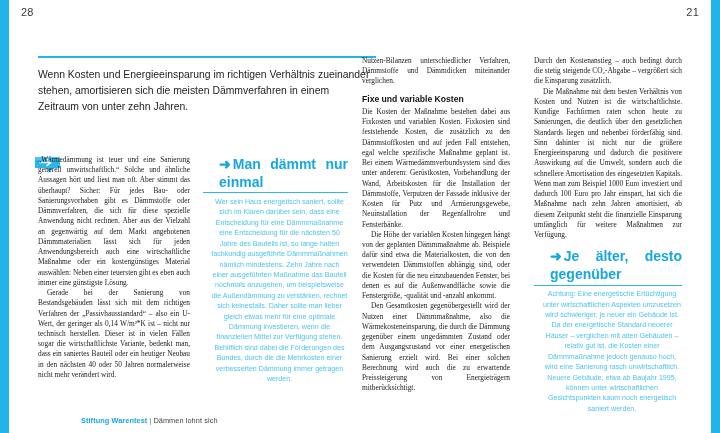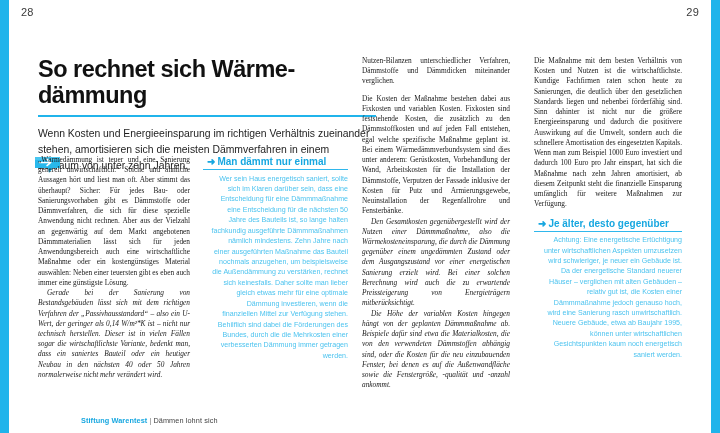--- a/index.html
+++ b/index.html
@@ -65,53 +65,53 @@
     position:absolute;left:0;right:0;top:0;bottom:0;
   }
   .col{
     position:absolute;top:0;bottom:0;
     font-size:7.35px;line-height:1.395;
     color:#1a1a1a;
     text-align:justify;
     -webkit-hyphens:auto;hyphens:auto;
   }
   .col p{margin:0;}
-  .col p + p{text-indent:9px;font-style:italic;}
+  .col p + p{text-indent:9px;}
   .c1{left:0;width:152px;top:99px;}
   .c2{left:165px;width:145px;top:99px;}
   .c3{left:324px;width:148px;top:0;}
   .c4{left:496px;width:148px;top:0;}
 
   .lead-word{font-weight:400;}
 
   h2.subhead{
     font-family:"Liberation Sans", sans-serif;
     font-size:8.6px;font-weight:700;color:#111;
     margin:0 0 2.5px 0;line-height:1.25;
   }
   .gap{height:7px;}
 
   
   .tipbox{
     color:#2fb7ec;
   }
   .tipbox h3{
     font-family:"Liberation Sans", sans-serif;
-    font-size:10px;font-weight:700;color:#17a7e0;
-    margin:0 0 1px 4px;line-height:1.3;
+    font-size:14px;font-weight:700;color:#17a7e0;
+    margin:0 0 1px 16px;line-height:1.3;
   }
   .tip-rule{
     height:1.1px;background:#2fb7ec;width:100%;
     margin:0 0 3.5px 0;
   }
   .tipbox p{
     font-family:"Liberation Sans", sans-serif;
     font-size:7.1px;line-height:1.47;
     color:#4cc3ef;
-    text-align:right;
+    text-align:center;
     margin:0;
     padding-left:8px;
   }
   .tip-arrow{
     display:inline-block;color:#17a7e0;font-weight:700;
     margin-right:2px;
   }
 
   
   .bubble{
@@ -132,29 +132,25 @@
 </style>
 </head>
 <body>
 
 <div class="page">
 
   <div class="rail left"></div>
   <div class="rail right"></div>
 
   <div class="folio left">28</div>
-  <div class="folio right">29</div>
+  <div class="folio right">21</div>
 
   <div class="content">
 
     <div class="head-block">
-      <h1 class="title">
-        <span>So rechnet sich Wärme-</span><br>
-        <span>dämmung</span>
-      </h1>
       <div class="title-rule"></div>
       <p class="standfirst">Wenn Kosten und Energieeinsparung im richtigen Verhältnis zueinander stehen, amortisieren sich die meisten Dämmverfahren in einem Zeitraum von unter zehn Jahren.</p>
     </div>
 
     <div class="bubble">
       <svg viewBox="0 0 26 17" width="26" height="17" aria-hidden="true">
         <path d="M0 1 h25 v11 h-7 l-4 5 -1 -5 H0 Z" fill="#28b8ec"></path>
         <path d="M0 1 h25 v3 H0 Z" fill="#48c6f0"></path>
         <path d="M4.5 6.5 h11 M12 3.4 l3.8 3.1 -3.8 3.1" stroke="#ffffff" stroke-width="1.5" fill="none" stroke-linecap="round" stroke-linejoin="round"></path>
       </svg>
@@ -172,26 +168,28 @@
           <h3><span class="tip-arrow">➜</span><span>Man dämmt nur einmal</span></h3>
           <div class="tip-rule"></div>
           <p>Wer sein Haus energetisch saniert, sollte sich im Klaren darüber sein, dass eine Entscheidung für eine Dämmmaßnahme eine Entscheidung für die nächsten 50 Jahre des Bauteils ist, so lange halten fachkundig ausgeführte Dämmmaßnahmen nämlich mindestens. Zehn Jahre nach einer ausgeführten Maßnahme das Bauteil nochmals anzugehen, um beispielsweise die Außendämmung zu verstärken, rechnet sich keinesfalls. Daher sollte man lieber gleich etwas mehr für eine optimale Dämmung investieren, wenn die finanziellen Mittel zur Verfügung stehen. Behilflich sind dabei die Förderungen des Bundes, durch die die Mehrkosten einer verbesserten Dämmung immer getragen werden.</p>
         </div>
         <div class="gap"></div>
       </div>
 
       <div class="col c3">
         <p>Nutzen-Bilanzen unterschiedlicher Verfahren, Dämmstoffe und Dämmdicken miteinander verglichen.</p>
         <div class="gap"></div>
+        <h2 class="subhead">Fixe und variable Kosten</h2>
         <p>Die Kosten der Maßnahme bestehen dabei aus Fixkosten und variablen Kosten. Fixkosten sind feststehende Kosten, die zusätzlich zu den Dämmstoffkosten und auf jeden Fall entstehen, egal welche spezifische Maßnahme geplant ist. Bei einem Wärmedämmverbundsystem sind dies unter anderem: Gerüstkosten, Vorbehandlung der Wand, Arbeitskosten für die Installation der Dämmstoffe, Verputzen der Fassade inklusive der Kosten für Putz und Armierungsgewebe, Neuinstallation der Regenfallrohre und Fensterbänke.</p>
+        <p>Die Höhe der variablen Kosten hingegen hängt von der geplanten Dämmmaßnahme ab. Beispiele dafür sind etwa die Materialkosten, die von den verwendeten Dämmstoffen abhängig sind, oder die Kosten für die neu einzubauenden Fenster, bei denen es auf die Außenwandfläche sowie die Fenstergröße, -qualität und -anzahl ankommt.</p>
         <p>Den Gesamtkosten gegenübergestellt wird der Nutzen einer Dämmmaßnahme, also die Wärmekosteneinsparung, die durch die Dämmung gegenüber einem ungedämmten Zustand oder dem Ausgangszustand vor einer energetischen Sanierung erzielt wird. Bei einer solchen Berechnung wird auch die zu erwartende Preissteigerung von Energieträgern mitberücksichtigt.</p>
-        <p>Die Höhe der variablen Kosten hingegen hängt von der geplanten Dämmmaßnahme ab. Beispiele dafür sind etwa die Materialkosten, die von den verwendeten Dämmstoffen abhängig sind, oder die Kosten für die neu einzubauenden Fenster, bei denen es auf die Außenwandfläche sowie die Fenstergröße, -qualität und -anzahl ankommt.</p>
       </div>
 
       <div class="col c4">
+        <p>Durch den Kostenanstieg – auch bedingt durch die stetig steigende CO₂-Abgabe – vergrößert sich die Einsparung zusätzlich.</p>
         <p>Die Maßnahme mit dem besten Verhältnis von Kosten und Nutzen ist die wirtschaftlichste. Kundige Fachfirmen raten schon heute zu Sanierungen, die deutlich über den gesetzlichen Standards liegen und nebenbei förderfähig sind. Sinn dahinter ist nicht nur die größere Energieeinsparung und dadurch die positivere Auswirkung auf die Umwelt, sondern auch die schnellere Amortisation des eingesetzten Kapitals. Wenn man zum Beispiel 1000 Euro investiert und dadurch 100 Euro pro Jahr einspart, hat sich die Maßnahme nach zehn Jahren amortisiert, ab diesem Zeitpunkt steht die finanzielle Einsparung umfänglich für weitere Maßnahmen zur Verfügung.</p>
         <div class="gap"></div>
         <div class="tipbox">
           <h3><span class="tip-arrow">➜</span><span>Je älter, desto gegenüber</span></h3>
           <div class="tip-rule"></div>
           <p>Achtung: Eine energetische Ertüchtigung unter wirtschaftlichen Aspekten umzusetzen wird schwieriger, je neuer ein Gebäude ist. Da der energetische Standard neuerer Häuser – verglichen mit alten Gebäuden – relativ gut ist, die Kosten einer Dämmmaßnahme jedoch genauso hoch, wird eine Sanierung rasch unwirtschaftlich. Neuere Gebäude, etwa ab Baujahr 1995, können unter wirtschaftlichen Gesichtspunkten kaum noch energetisch saniert werden.</p>
         </div>
       </div>
 
     </div>

